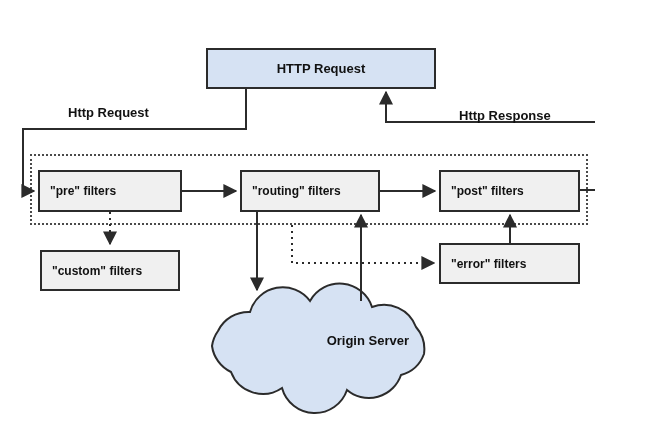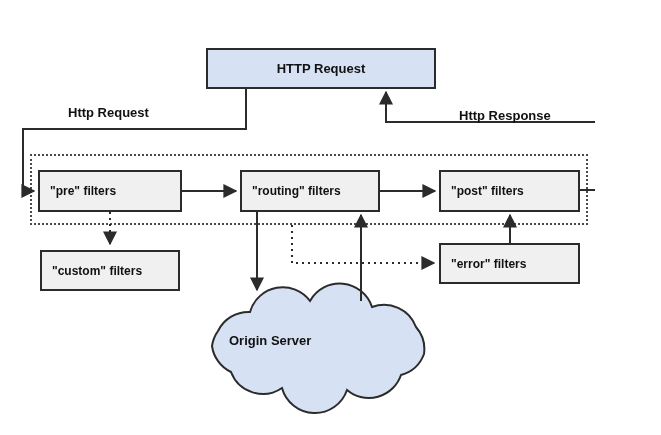--- a/index.html
+++ b/index.html
@@ -81,21 +81,21 @@
     z-index: 4;
     white-space: nowrap;
   }
   #request-label  { left: 68px;  top: 105px; }
   #response-label { left: 459px; top: 108px; }
   #origin-label {
     position: absolute;
     left: 229px;
     top: 333px;
     width: 180px;
-    text-align: left;
+    text-align: right;
     font-weight: bold;
     font-size: 13px;
     color: #111;
     z-index: 4;
   }
 </style>
 </head>
 <body>
 
 <div class="stage">

